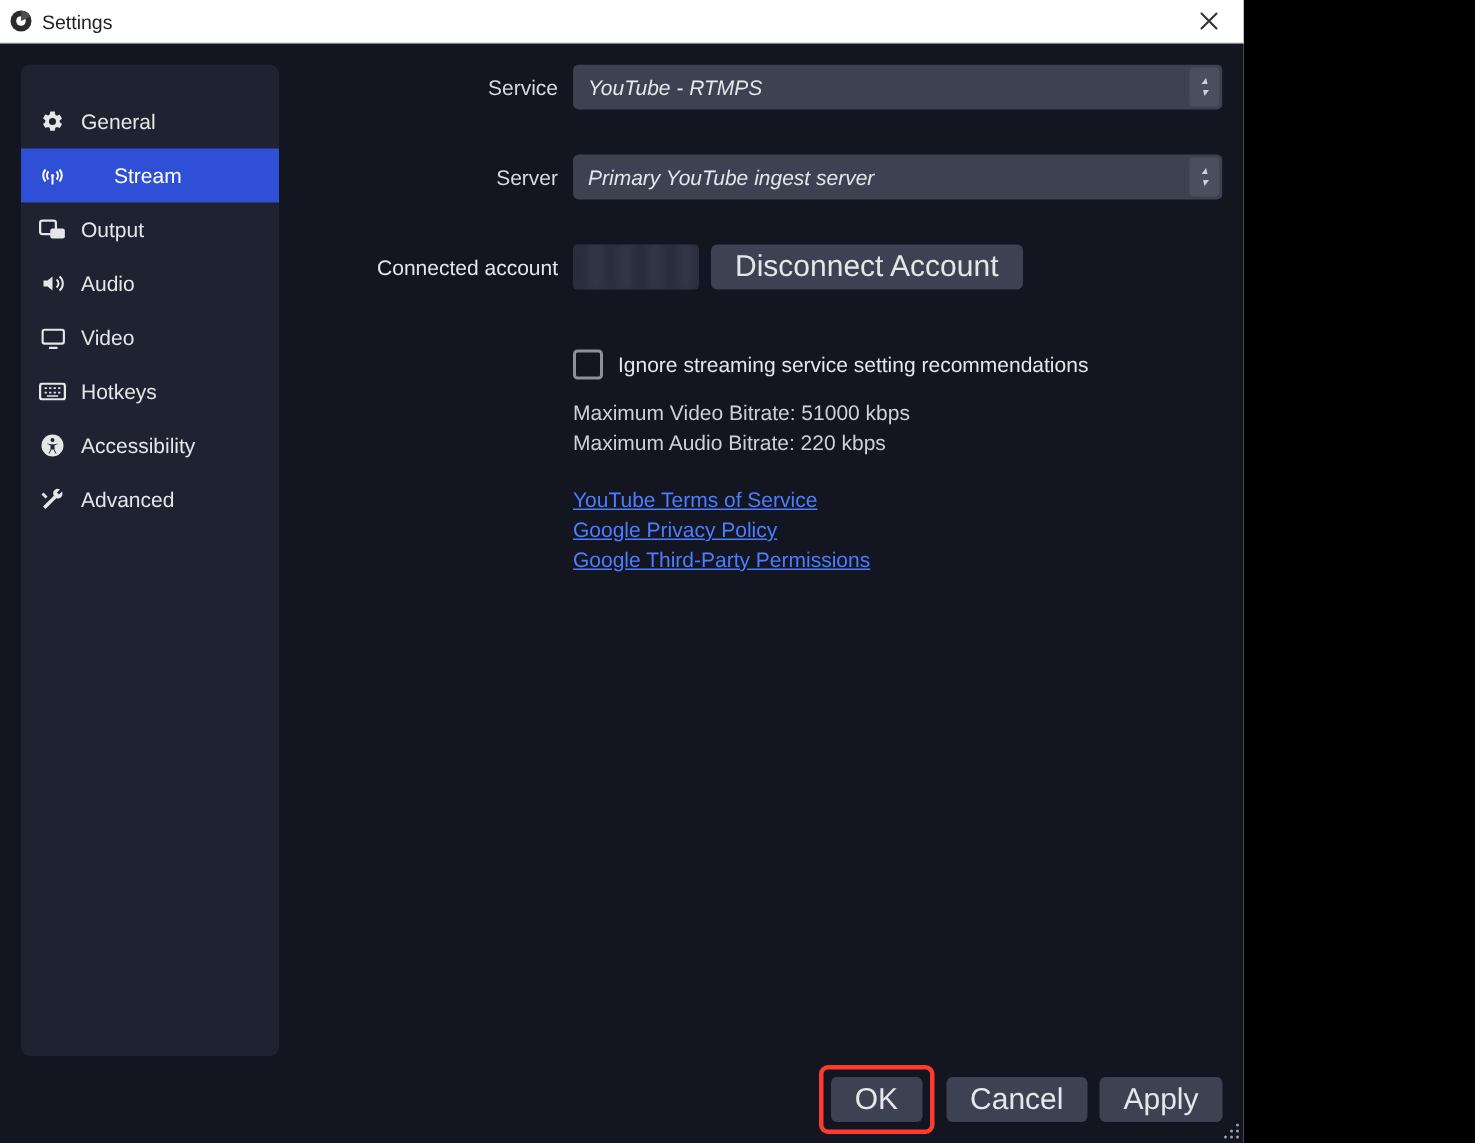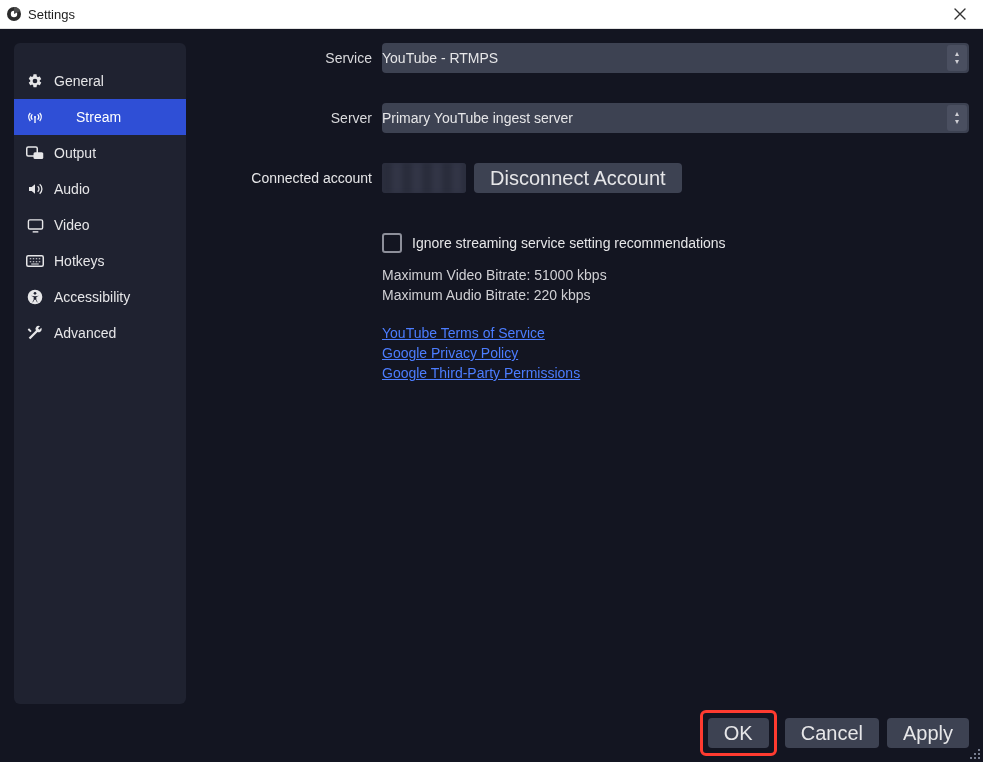--- a/index.html
+++ b/index.html
@@ -7,21 +7,21 @@
     padding: 0;
     width: 983px;
     height: 762px;
     font-family: "Segoe UI", "Helvetica Neue", Arial, sans-serif;
     background: #000;
     color: #e6e6e8;
     font-size: 14px;
     overflow: hidden;
   }
   .window {
-    width: 983px;
+    width: 829px;
     height: 762px;
     background: #fff;
     display: flex;
     flex-direction: column;
     position: relative;
   }
   .titlebar {
     height: 28px;
     background: #fff;
     color: #222;
@@ -113,24 +113,25 @@
     color: #d9d9dc;
   }
   .select {
     flex: 1;
     height: 30px;
     background: #3d4252;
     border: none;
     border-radius: 4px;
     display: flex;
     align-items: center;
-    padding: 0 30px 0 0;
+    padding: 0 30px 0 10px;
     color: #e6e6e8;
     position: relative;
     cursor: pointer;
+    font-style: italic;
   }
   .select .spin {
     position: absolute;
     right: 2px;
     top: 2px;
     bottom: 2px;
     width: 20px;
     background: #4a4f60;
     border-radius: 3px;
     display: flex;

